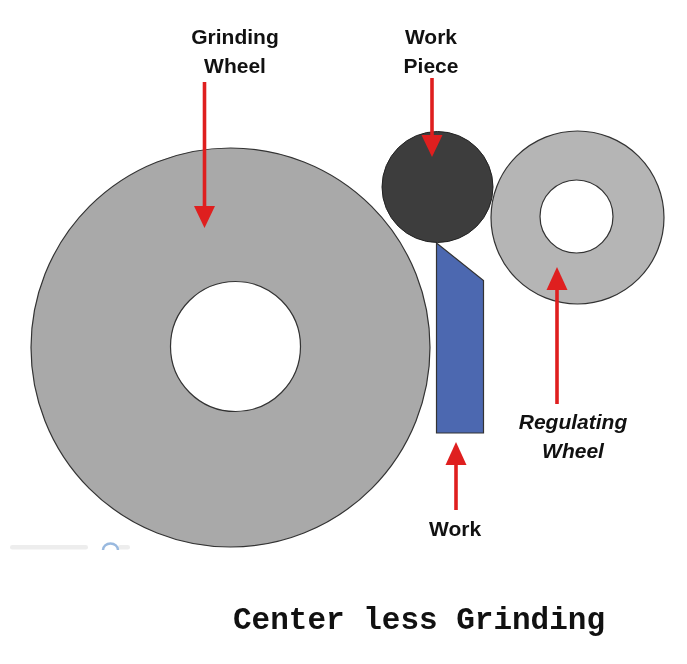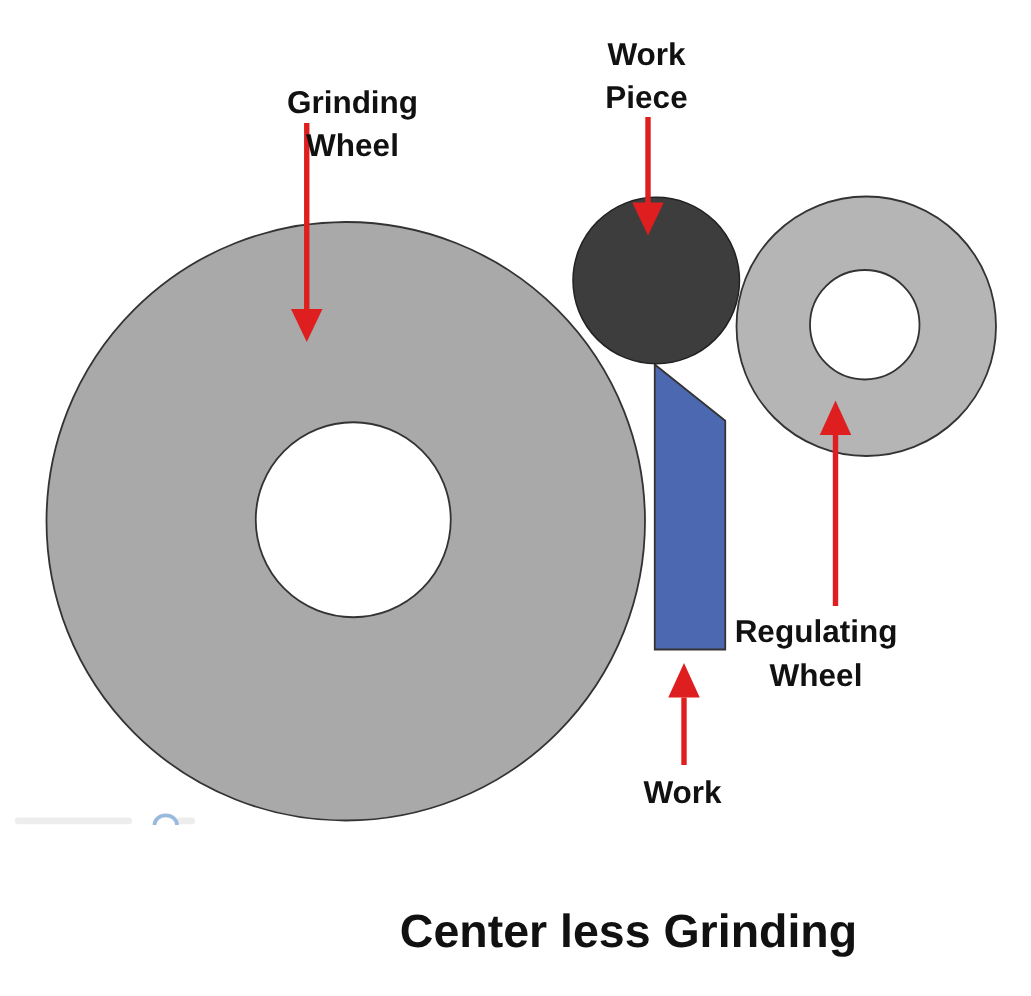--- a/index.html
+++ b/index.html
@@ -80,34 +80,34 @@
       <polygon points="456,442 445.5,465 466.5,465" fill="#df1f1f"></polygon>
     </g>
 
     <g opacity="0.9">
       <rect x="10" y="545" width="78" height="4.5" rx="2" fill="#ececec"></rect>
       <rect x="118" y="545" width="12" height="4.5" rx="2" fill="#ececec"></rect>
       <path d="M 103 550 A 7.5 6.5 0 0 1 118 550" fill="none" stroke="#8fb2dc" stroke-width="2.5"></path>
     </g>
   </svg>
 
-  <div class="lbl" style="left:235px; top:22px;margin-top:32px;">
+  <div class="lbl" style="left:235px; top:22px;">
     <span>Grinding</span>
     <span>Wheel</span>
   </div>
 
   <div class="lbl" style="left:431px; top:22px;">
     <span>Work</span>
     <span>Piece</span>
   </div>
 
-  <div class="lbl" style="left:544px; top:407px;">
+  <div class="lbl" style="left:573px; top:407px;font-style:italic;">
     <span>Regulating</span>
     <span>Wheel</span>
   </div>
 
   <div class="lbl" style="left:455px; top:514px;">
     <span>Work</span>
   </div>
 
-  <div class="title" style="left:419px; top:601px;">Center less Grinding</div>
+  <div class="title" style="left:419px; top:601px;font-family:Liberation Mono, monospace;">Center less Grinding</div>
 
 </div>
 
 </body></html>

